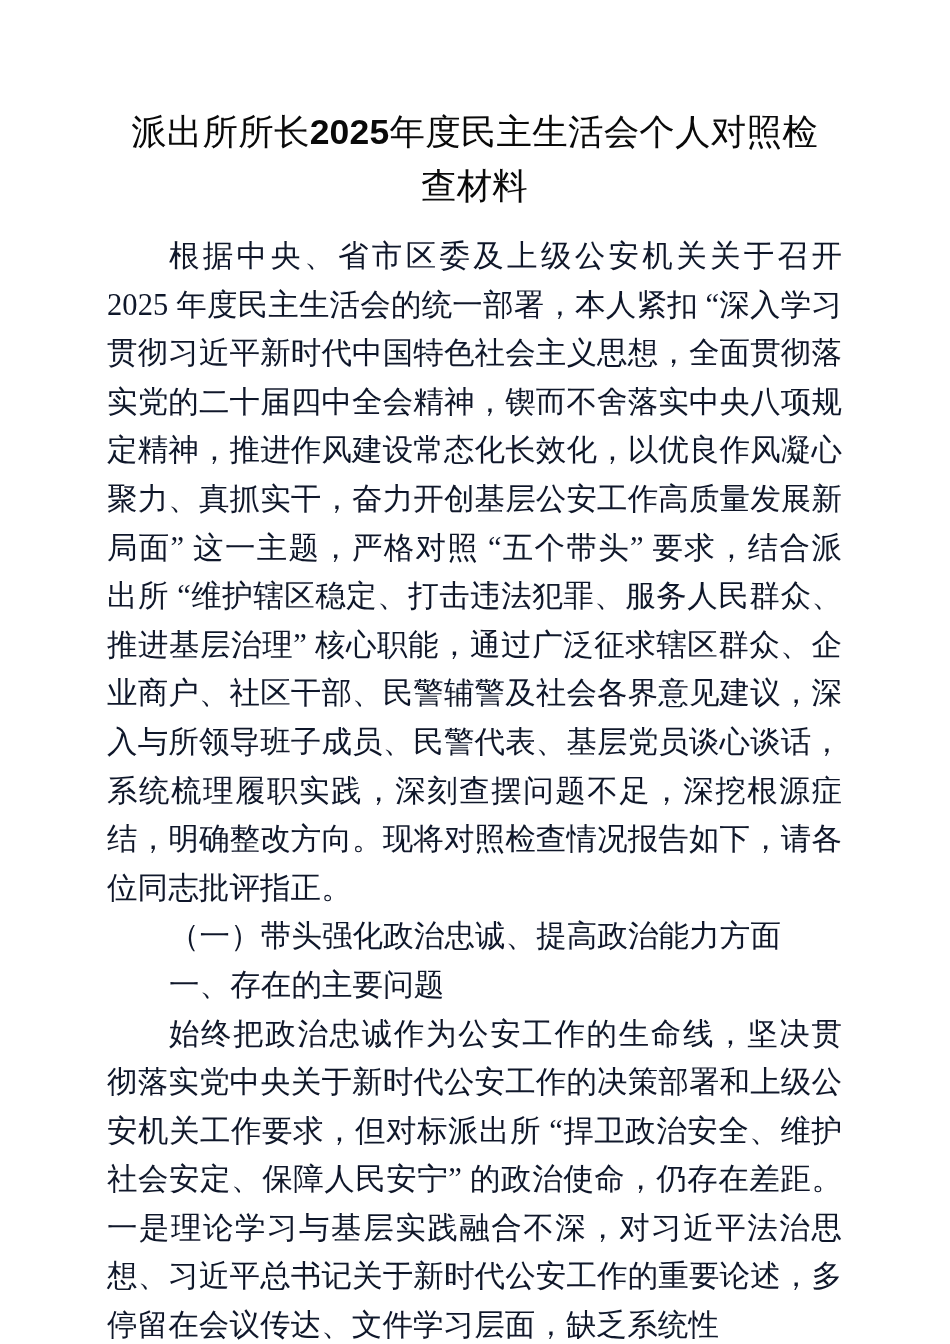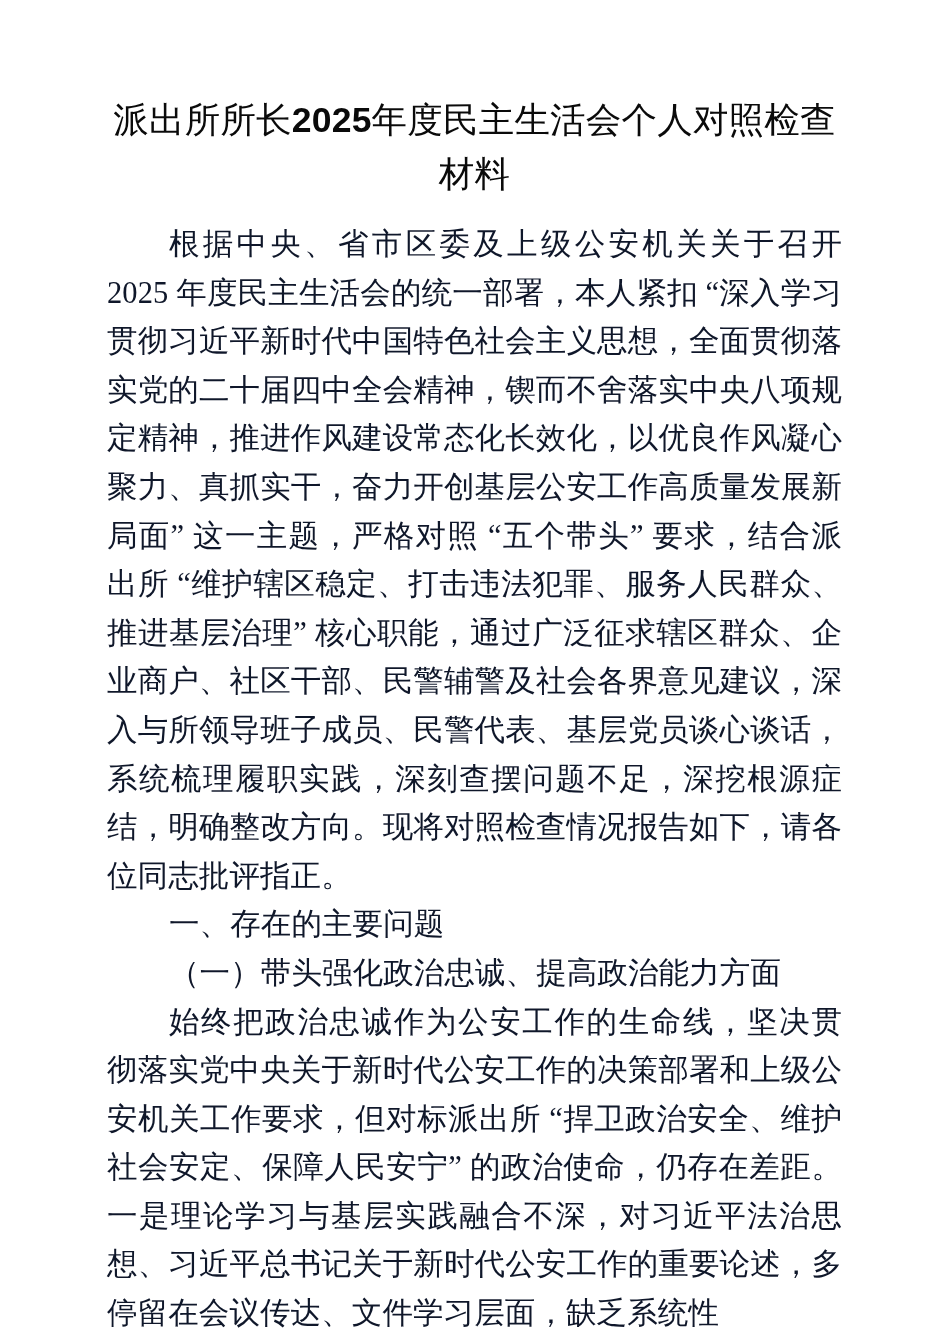--- a/index.html
+++ b/index.html
@@ -32,21 +32,21 @@
   }
 
   
   .doc-title {
     font-family: "Liberation Sans", "DejaVu Sans", sans-serif;
     font-weight: 700;
     font-size: 35.5px;
     line-height: 54px;
     text-align: center;
     letter-spacing: 0.2px;
-    margin: 4px;
+    margin: 16px;
     padding-top: 89px;
     color: #0a0a0a;
   }
 
   
   .body-block {
     margin-top: 19px;
   }
 
   p.para {
@@ -78,21 +78,21 @@
 
 <div class="page">
   <div class="content">
 
     <h1 class="doc-title">派出所所长2025年度民主生活会个人对照检查材料</h1>
 
     <div class="body-block">
 
       <p class="para">根据中央、省市区委及上级公安机关关于召开 2025 年度民主生活会的统一部署，本人紧扣 “深入学习贯彻习近平新时代中国特色社会主义思想，全面贯彻落实党的二十届四中全会精神，锲而不舍落实中央八项规定精神，推进作风建设常态化长效化，以优良作风凝心聚力、真抓实干，奋力开创基层公安工作高质量发展新局面” 这一主题，严格对照 “五个带头” 要求，结合派出所 “维护辖区稳定、打击违法犯罪、服务人民群众、推进基层治理” 核心职能，通过广泛征求辖区群众、企业商户、社区干部、民警辅警及社会各界意见建议，深入与所领导班子成员、民警代表、基层党员谈心谈话，系统梳理履职实践，深刻查摆问题不足，深挖根源症结，明确整改方向。现将对照检查情况报告如下，请各位同志批评指正。</p>
 
+      <p class="para heading">（一）带头强化政治忠诚、提高政治能力方面</p>
+
       <p class="para heading">一、存在的主要问题</p>
-
-      <p class="para heading">（一）带头强化政治忠诚、提高政治能力方面</p>
 
       <p class="para">始终把政治忠诚作为公安工作的生命线，坚决贯彻落实党中央关于新时代公安工作的决策部署和上级公安机关工作要求，但对标派出所 “捍卫政治安全、维护社会安定、保障人民安宁” 的政治使命，仍存在差距。一是理论学习与基层实践融合不深，对习近平法治思想、习近平总书记关于新时代公安工作的重要论述，多停留在会议传达、文件学习层面，缺乏系统性</p>
 
     </div>
   </div>
 </div>
 
 </body></html>

